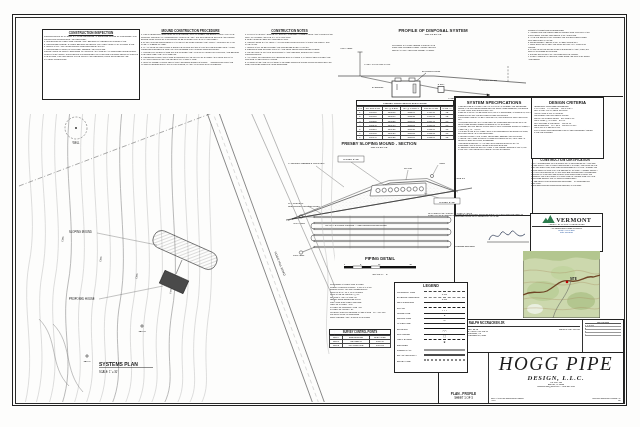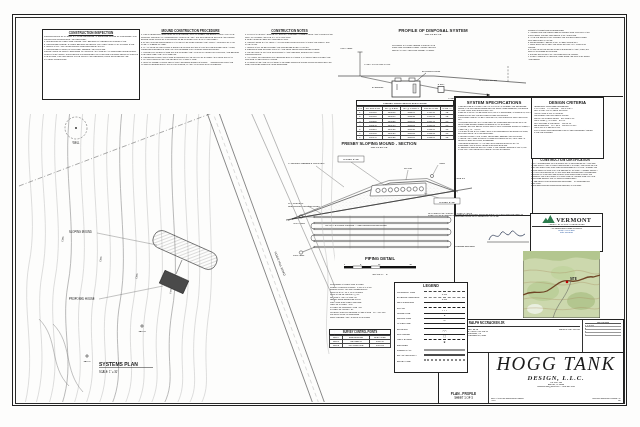--- a/index.html
+++ b/index.html
@@ -297,21 +297,21 @@
       <div style="font-size:2px;border-bottom:0.3px solid #999;">4</div>
     </div>
   </div>
 
   <div class="abs box" style="left:438px;top:352px;width:184px;height:50px;display:flex;">
     <div style="flex:0 0 49px;border-right:0.6px solid #333;display:flex;flex-direction:column;justify-content:flex-end;align-items:center;padding-bottom:3px;">
       <div style="font-size:3.2px;font-weight:bold;">PLAN - PROFILE</div>
       <div style="font-size:2.8px;">SHEET 1 OF 3</div>
     </div>
     <div style="flex:1;position:relative;text-align:center;">
-      <div class="hogg" style="font-size:19px;line-height:20px;letter-spacing:1.5px;margin-top:1px;">HOGG TANK</div>
+      <div class="hogg" style="font-size:19px;line-height:20px;letter-spacing:1.5px;margin-top:1px;">HOGG PIPE</div>
       <div class="hogg" style="font-size:6.6px;font-weight:bold;letter-spacing:0.8px;">DESIGN, L.L.C.</div>
       <div style="font-size:1.85px;">P.O. BOX 122</div>
       <div style="font-size:1.85px;">BETHEL, VT 05032</div>
       <div style="font-size:1.85px;">hogghilldesign@gmail.com — (802) 234-5678</div>
       <div class="abs tt" style="left:2px;bottom:2px;width:34px;font-size:1.7px;text-align:left;">NEW HAMPSHIRE DESIGNERS LICENSE #0674</div>
       <div class="abs tt" style="right:2px;bottom:2px;width:30px;font-size:1.7px;text-align:right;">VERMONT DESIGNER LICENSE # B-554</div>
     </div>
   </div>
 
   <div class="abs" style="left:286px;top:141px;width:186px;text-align:center;">

